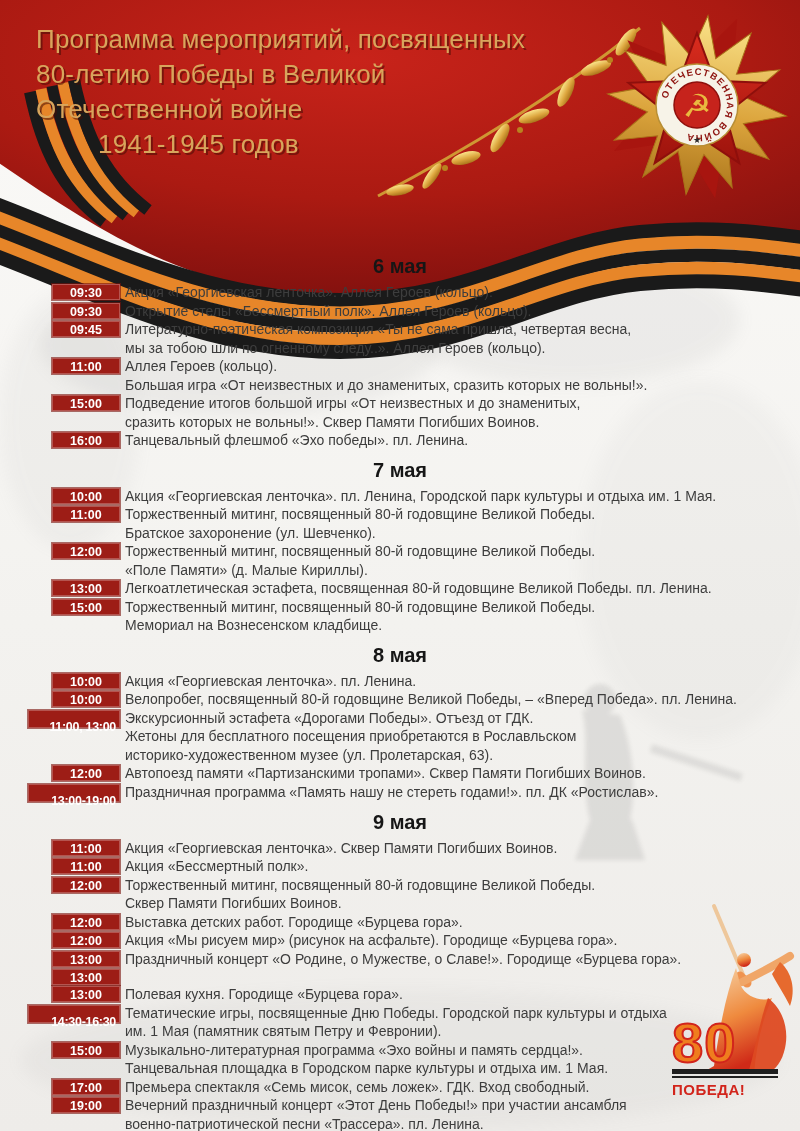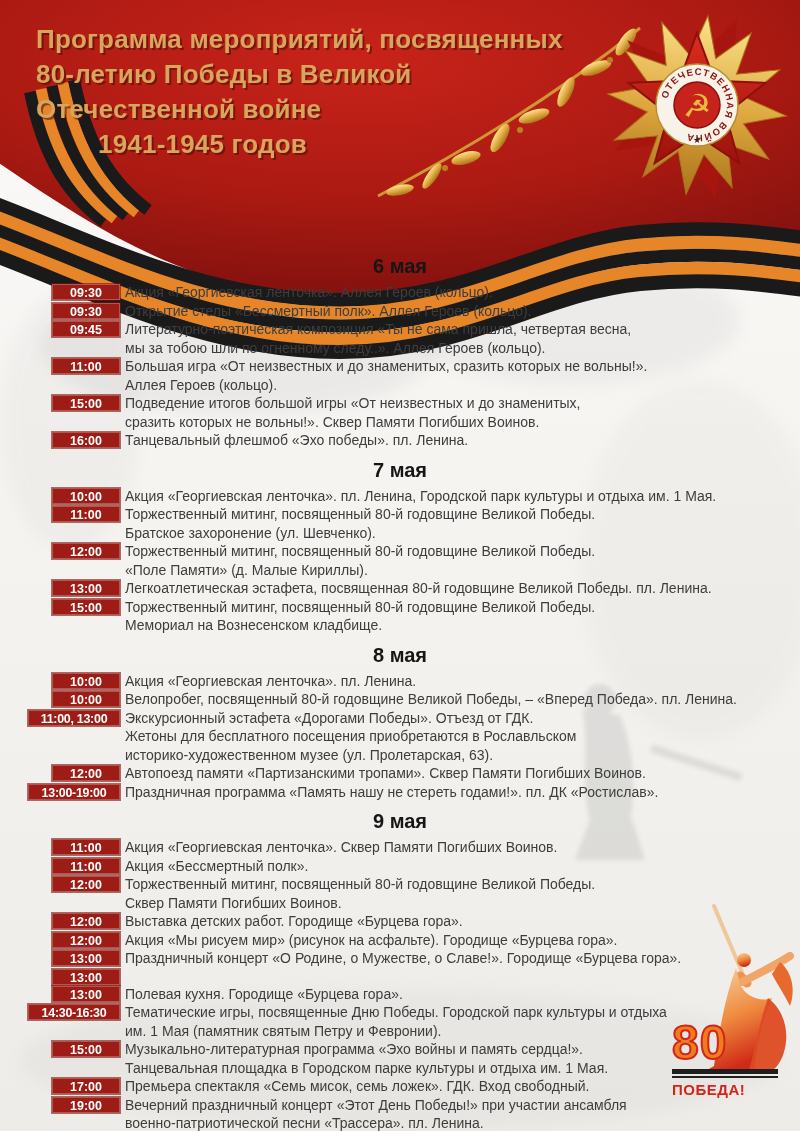--- a/index.html
+++ b/index.html
@@ -6,42 +6,42 @@
     --header-red:#b11a12; --gold:#d8a55c; --ribbon-orange:#e78629; --ribbon-black:#1a1a1a;
     --badge-red:#9d1d16; --text-dark:#3d3d3d; --logo-red:#d2251c; --logo-orange:#ef7d1e;
   }
   html,body{margin:0;padding:0;}
   body{font-family:"Liberation Sans", sans-serif;}
   .poster{position:relative;width:800px;height:1131px;overflow:hidden;
     background:linear-gradient(180deg,#fbfaf8 0%,#f3f2ef 55%,#eeece9 100%);}
   
   .header-art{position:absolute;left:0;top:0;z-index:3;}
   .poster-title{position:absolute;left:36px;top:22px;z-index:4;width:580px;}
-  .title-line{font-size:26px;font-weight:bold;color:var(--gold,#d8a55c);line-height:35px;
+  .title-line{font-size:26px;font-weight:normal;color:var(--gold,#d8a55c);line-height:35px;
     text-shadow:2px 2px 0 rgba(70,12,6,.55);letter-spacing:.2px;}
   .title-line.last{padding-left:62px;}
   
   .bg-art{position:absolute;left:0;top:0;z-index:1;}
   
   .schedule{position:absolute;left:0;top:250px;width:800px;z-index:6;}
   .day-title{font-size:20px;line-height:28px;font-weight:bold;color:#161616;text-align:center;
     margin:6px 0 3px;}
   .day:first-child .day-title{margin-top:2px;}
   .event{display:flex;align-items:flex-start;}
   .badge-col{flex:0 0 120px;display:flex;justify-content:flex-end;padding-top:1px;}
   .badge{display:inline-block;background:var(--badge-red,#9d1d16);color:#fff;font-weight:bold;
     font-size:12.5px;line-height:16px;height:16px;min-width:68px;padding:0 6px;text-align:center;
     box-sizing:border-box;border:1px solid rgba(255,255,255,.25);box-shadow:0 0 0 1px rgba(120,16,10,.6);}
-  .badge.wide{padding:0 3px;min-width:92px;letter-spacing:-.3px;}
+  .badge.wide{padding:8px 3px;min-width:92px;letter-spacing:-.3px;text-align:right;}
   .text-col{margin-left:5px;flex:1;}
   .line{font-size:14px;line-height:18.5px;color:var(--text-dark,#3d3d3d);}
   
   .statue-art{position:absolute;left:640px;top:896px;z-index:5;}
   .victory-logo{position:absolute;left:672px;top:1020px;width:112px;z-index:7;}
-  .num80{font-size:48px;line-height:46px;font-weight:bold;color:var(--logo-orange,#ef7d1e);
+  .num80{font-size:56px;line-height:46px;font-weight:bold;color:var(--logo-orange,#ef7d1e);
     -webkit-text-stroke:2px var(--logo-red,#d2251c);letter-spacing:1px;}
   .bar1{height:5px;width:106px;background:#1f1f1f;margin-top:3px;}
   .bar2{height:2px;width:106px;background:#1f1f1f;margin-top:2px;}
   .pobeda{font-size:15px;font-weight:bold;color:var(--logo-red,#d2251c);margin-top:3px;letter-spacing:.5px;}
 </style>
 </head>
 <body>
 
 <div class="poster">
 
@@ -168,22 +168,22 @@
           <div class="text-col">
             <div class="line">Литературно-поэтическая композиция «Ты не сама пришла, четвертая весна,</div>
             <div class="line">мы за тобою шли по огненному следу..». Аллея Героев (кольцо).</div>
           </div>
         </div>
         <div class="event">
           <div class="badge-col">
             <span class="badge">11:00</span>
           </div>
           <div class="text-col">
+            <div class="line">Аллея Героев (кольцо).</div>
             <div class="line">Большая игра «От неизвестных и до знаменитых, сразить которых не вольны!».</div>
-            <div class="line">Аллея Героев (кольцо).</div>
           </div>
         </div>
         <div class="event">
           <div class="badge-col">
             <span class="badge">15:00</span>
           </div>
           <div class="text-col">
             <div class="line">Подведение итогов большой игры «От неизвестных и до знаменитых,</div>
             <div class="line">сразить которых не вольны!». Сквер Памяти Погибших Воинов.</div>
           </div>

